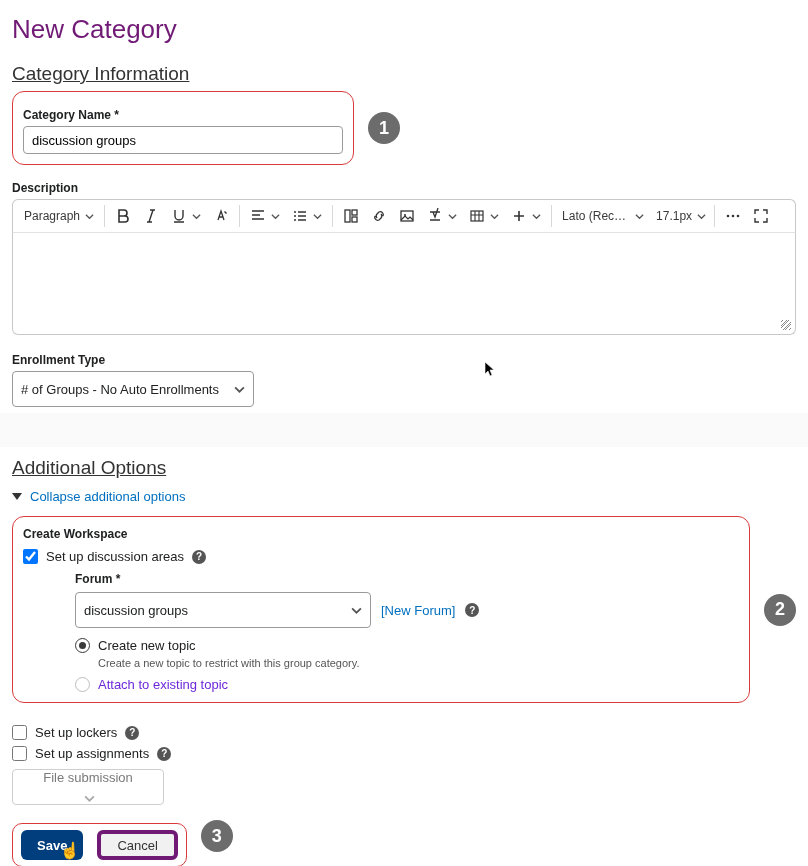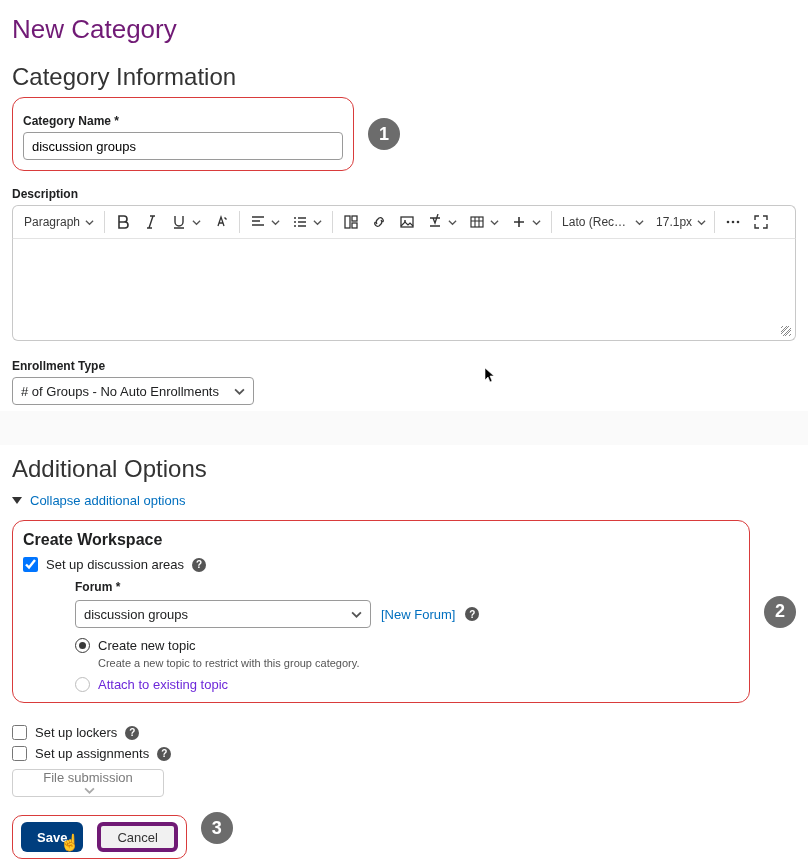--- a/index.html
+++ b/index.html
@@ -11,24 +11,25 @@
     width: 808px;
     padding: 10px 12px;
   }
   h1.page-title {
     font-size: 26px;
     font-weight: 400;
     color: #701a75;
     margin: 4px 0 18px 0;
   }
   h2.section-title {
-    font-size: 24px;
+    font-size: 19px;
     font-weight: 400;
     color: #333;
     margin: 10px 0 6px 0;
+    text-decoration: underline;
   }
   .field-label {
     font-size: 12px;
     font-weight: 700;
     margin: 8px 0 4px 0;
   }
   .red-box {
     border: 1.5px solid #d93b3b;
     border-radius: 12px;
     padding: 8px 10px 10px 10px;
@@ -89,21 +90,21 @@
   .chev {
     display: inline-flex;
     align-items: center;
     margin-left: 2px;
   }
   .chev svg { width: 9px; height: 9px; }
   svg.icon { width: 16px; height: 16px; }
   .select-box {
     border: 1px solid #9a9a9a;
     border-radius: 4px;
-    height: 28px;
+    height: 36px;
     display: inline-flex;
     align-items: center;
     justify-content: space-between;
     padding: 0 8px;
     font-size: 13px;
     background: #fff;
     cursor: pointer;
   }
   .select-box.muted { border-color: #cfcfcf; color: #7a7a7a; cursor: default; flex-direction: column; }
   .select-box .chev svg { width: 11px; height: 11px; }
@@ -116,21 +117,21 @@
     font-size: 13px;
     cursor: pointer;
   }
   .collapse-row .tri {
     width: 0; height: 0;
     border-left: 5px solid transparent;
     border-right: 5px solid transparent;
     border-top: 7px solid #333;
   }
   .workspace-label {
-    font-size: 16px;
+    font-size: 12px;
     font-weight: 700;
     margin: 2px 0 8px 0;
   }
   .chk-row {
     display: flex;
     align-items: center;
     gap: 8px;
     font-size: 13px;
     margin: 6px 0;
   }

